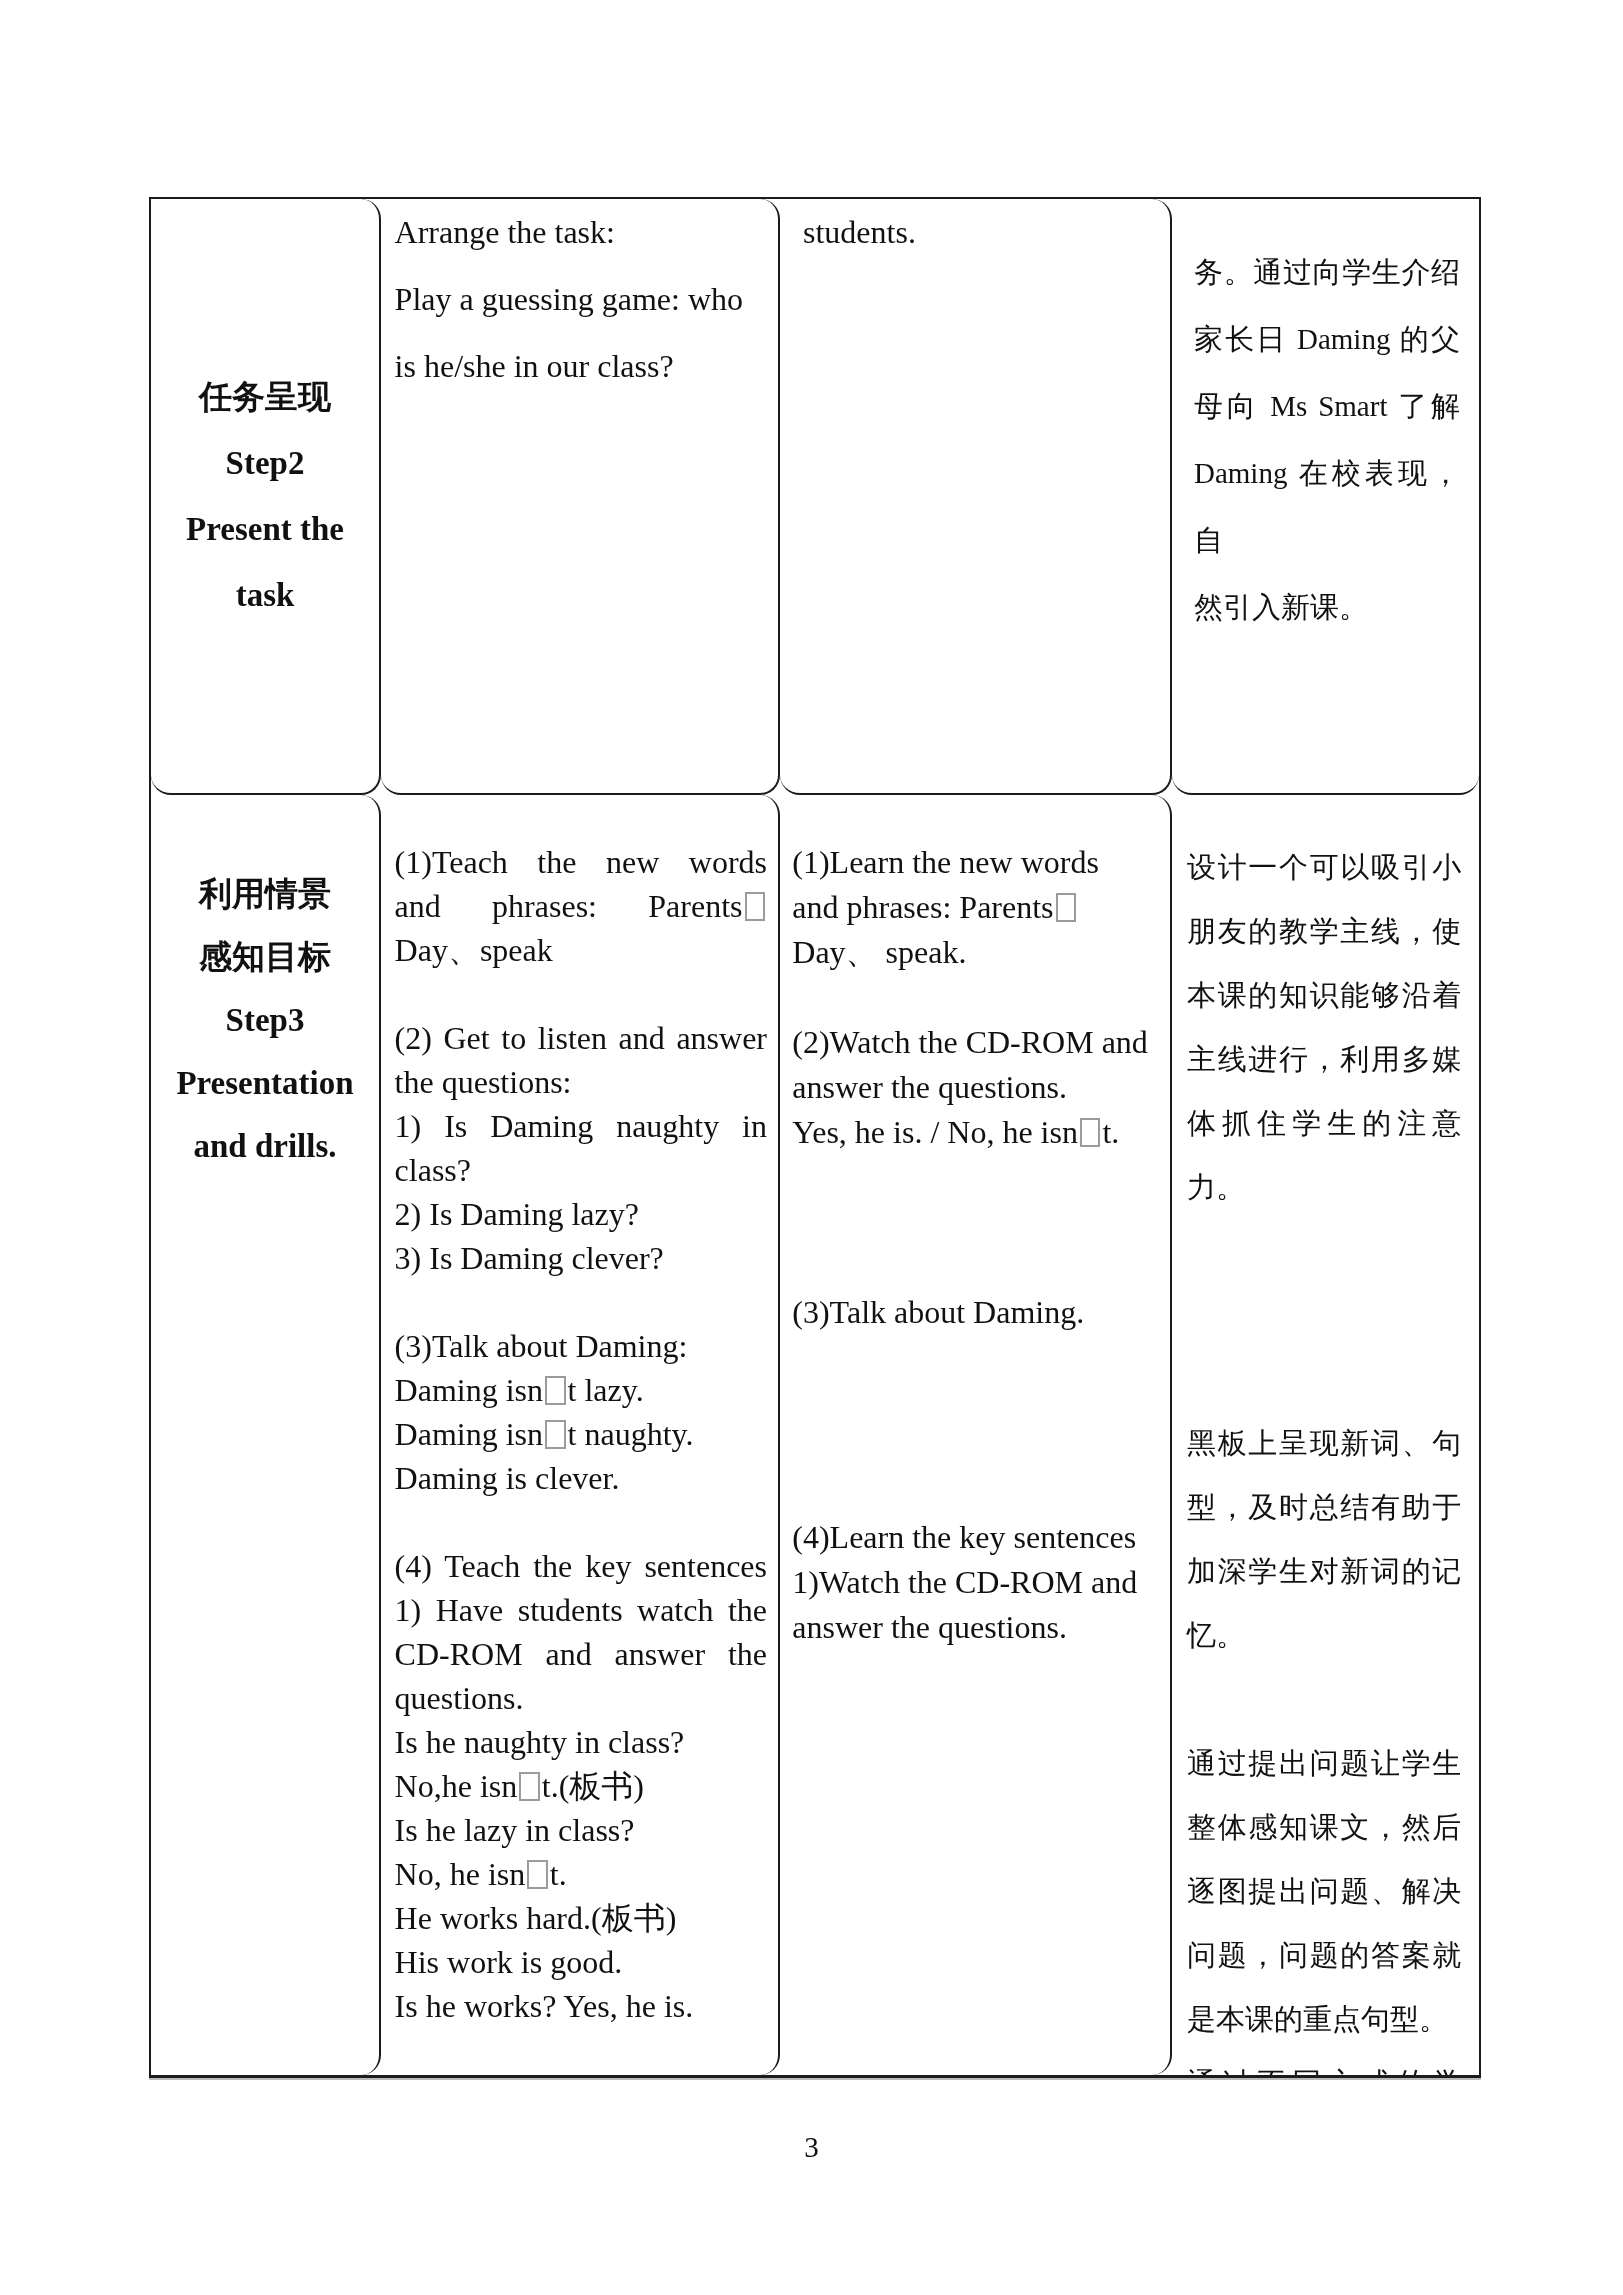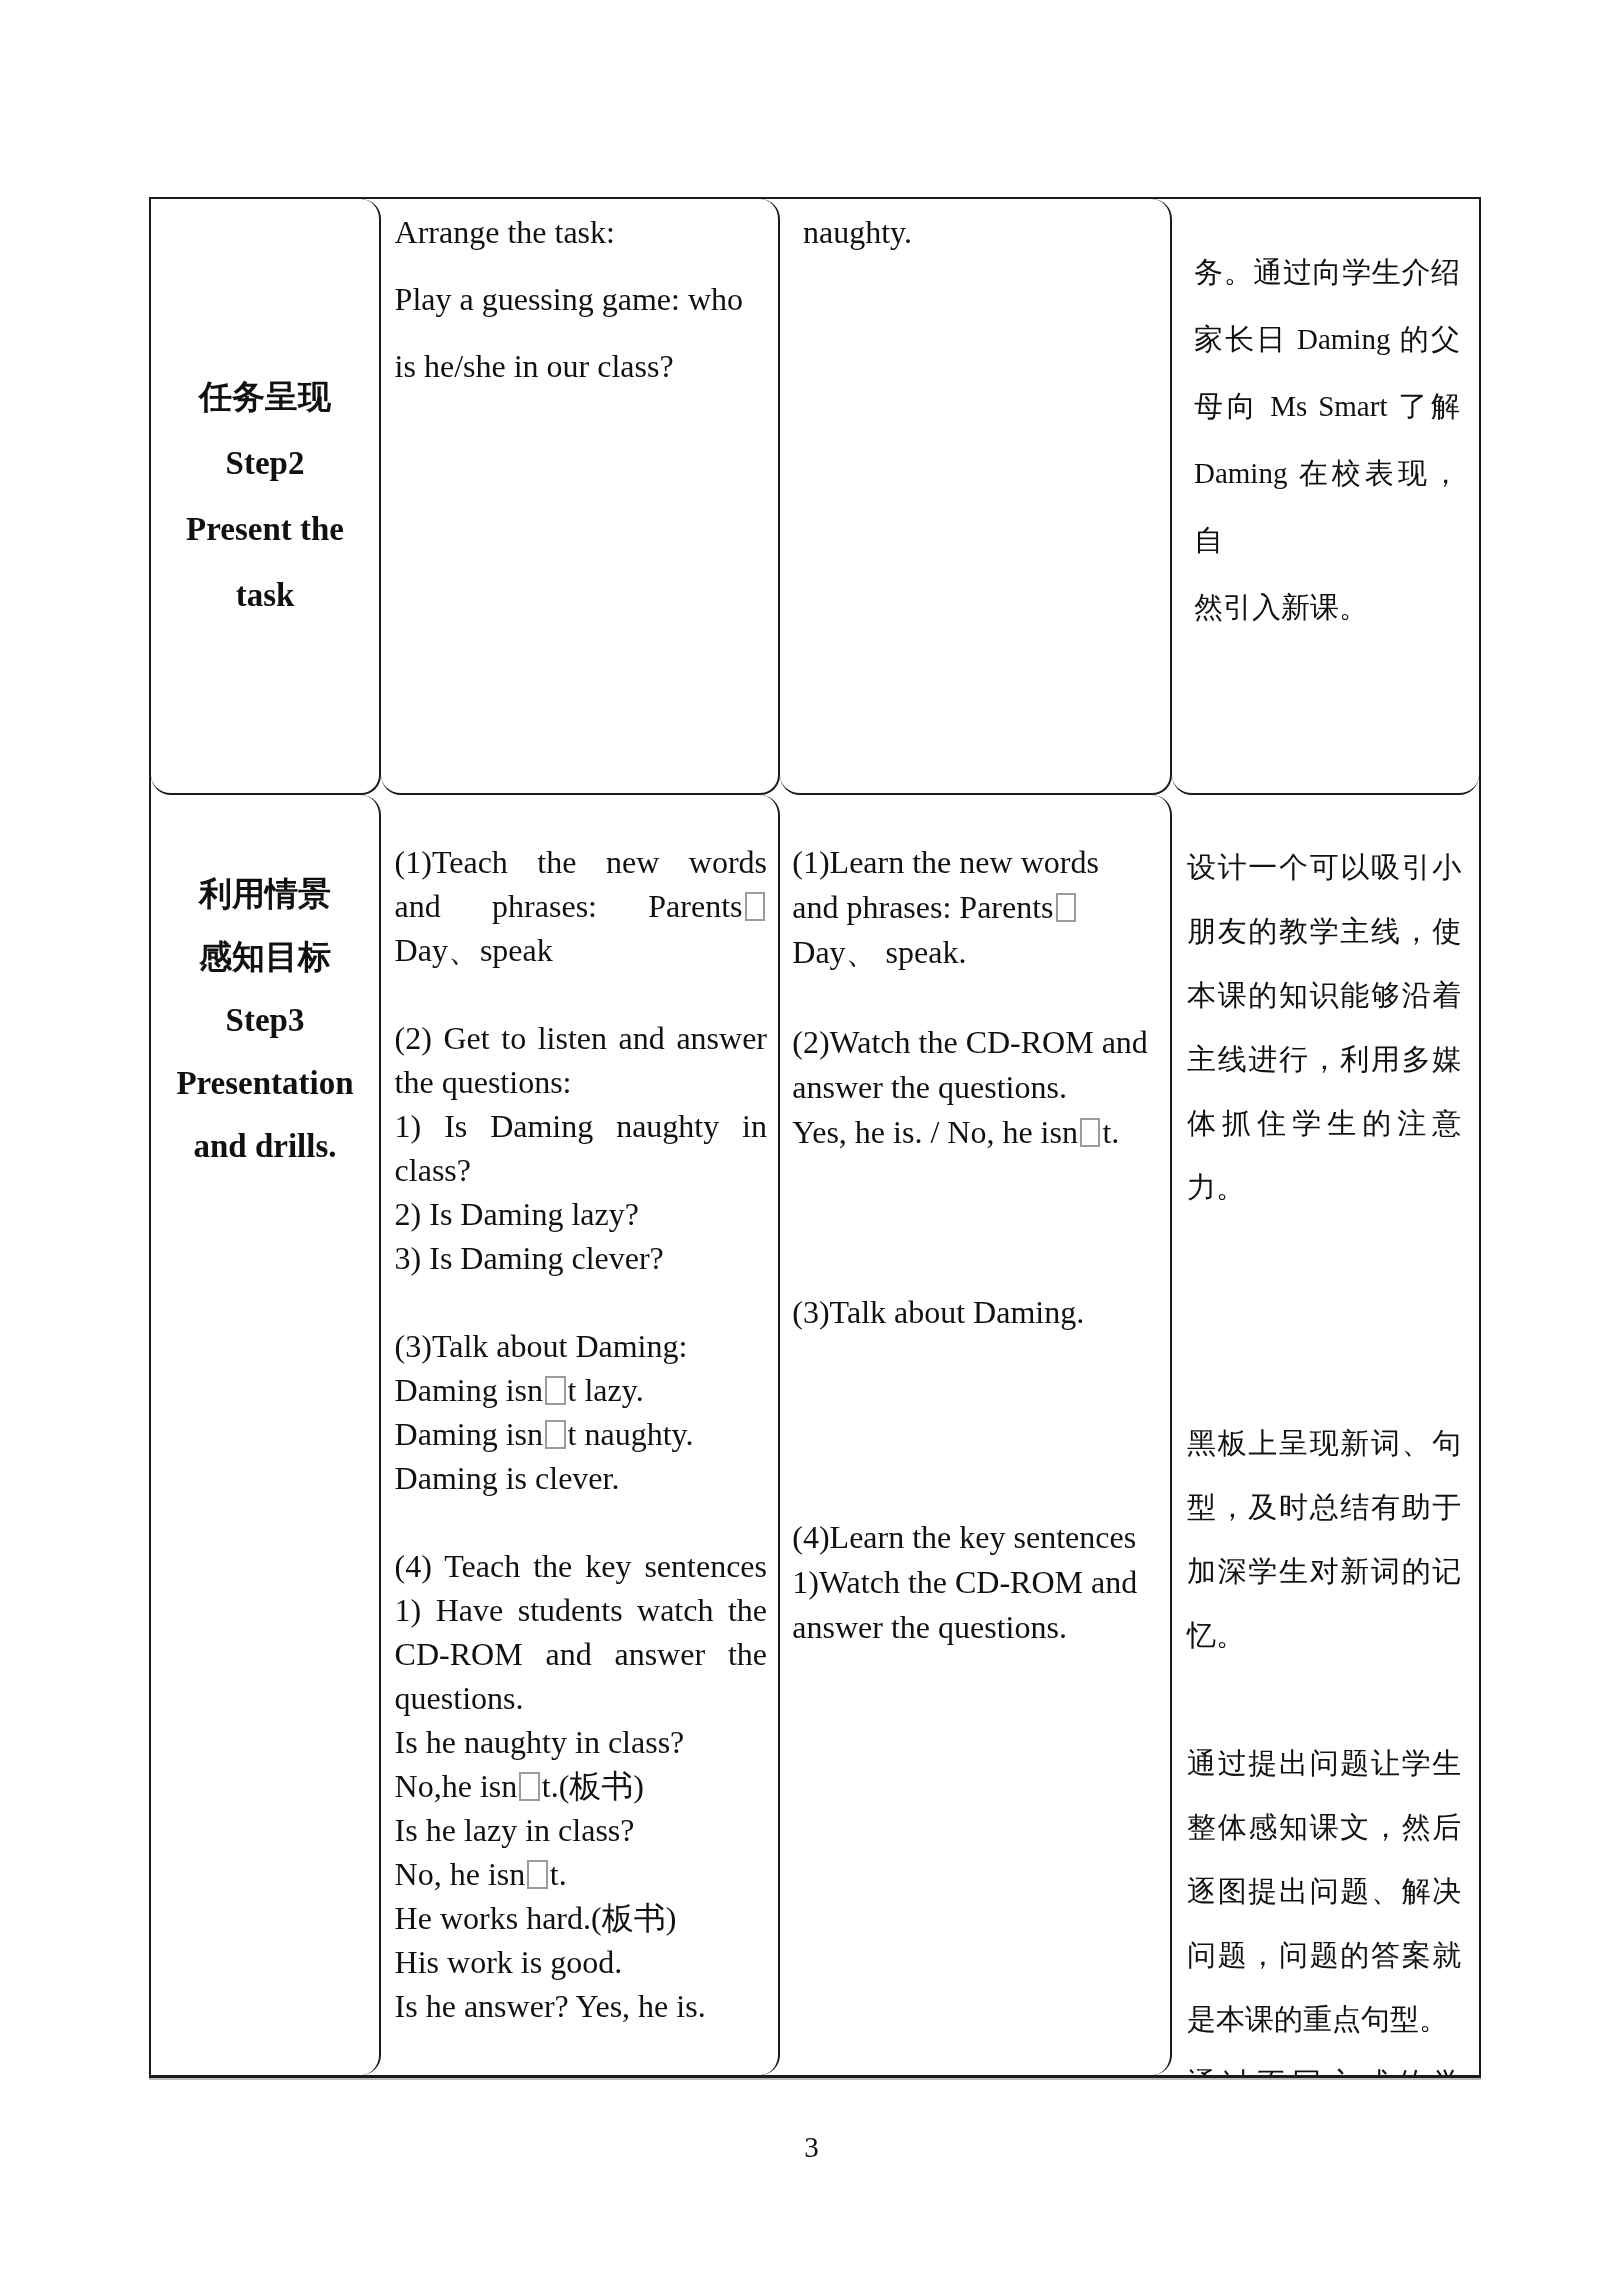--- a/index.html
+++ b/index.html
@@ -118,21 +118,21 @@
         <div class="line">task</div>
       </div>
 
     <div class="cell c2 r1">
         <div class="line">Arrange the task:</div>
         <div class="line">Play a guessing game: who</div>
         <div class="line">is he/she in our class?</div>
       </div>
 
     <div class="cell c3 r1">
-        <div class="line">naughty.</div>
+        <div class="line">students.</div>
       </div>
 
     <div class="cell c4 r1 last-col">
         <div class="line j">务。通过向学生介绍</div>
         <div class="line j">家长日 Daming 的父</div>
         <div class="line j">母向 Ms Smart 了解</div>
         <div class="line j">Daming 在校表现，自</div>
         <div class="line">然引入新课。</div>
       </div>
 
@@ -164,21 +164,21 @@
         <div class="line j">(4) Teach the key sentences</div>
         <div class="line j">1) Have students watch the</div>
         <div class="line j">CD-ROM and answer the</div>
         <div class="line">questions.</div>
         <div class="line">Is he naughty in class?</div>
         <div class="line">No,he isn<span class="tofu"></span>t.(板书)</div>
         <div class="line">Is he lazy in class?</div>
         <div class="line">No, he isn<span class="tofu"></span>t.</div>
         <div class="line">He works hard.(板书)</div>
         <div class="line">His work is good.</div>
-        <div class="line">Is he answer? Yes, he is.</div>
+        <div class="line">Is he works? Yes, he is.</div>
       </div>
 
     <div class="cell c3 r2">
         <div class="line">(1)Learn the new words</div>
         <div class="line">and phrases: Parents<span class="tofu"></span></div>
         <div class="line">Day、 speak.</div>
         <div class="line"></div>
         <div class="line">(2)Watch the CD-ROM and</div>
         <div class="line">answer the questions.</div>
         <div class="line">Yes, he is. / No, he isn<span class="tofu"></span>t.</div>

